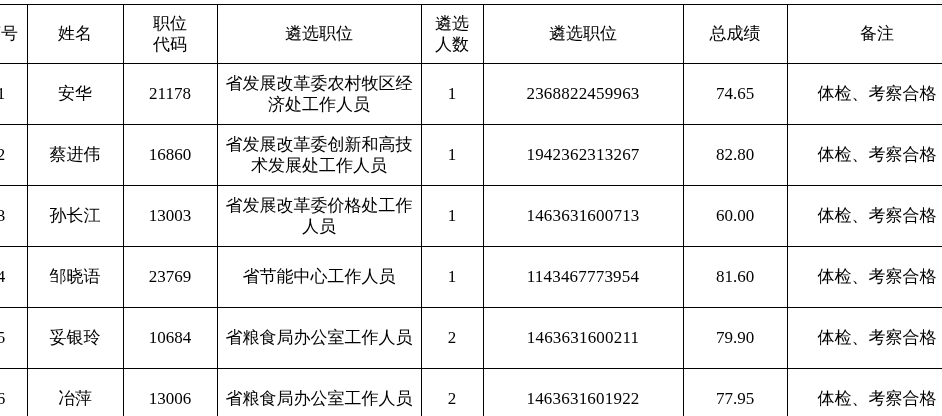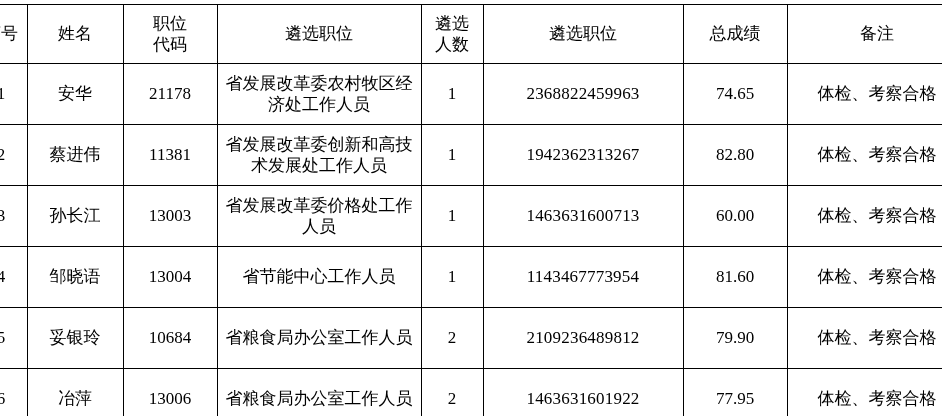--- a/index.html
+++ b/index.html
@@ -128,54 +128,54 @@
         <td>21178</td>
         <td class="post-cell">省发展改革委农村牧区经济处工作人员</td>
         <td>1</td>
         <td class="ticket-cell">2368822459963</td>
         <td class="score-cell">74.65</td>
         <td class="remark-cell">体检、考察合格</td>
       </tr>
       <tr>
         <td>2</td>
         <td>蔡进伟</td>
-        <td>11381</td>
+        <td>16860</td>
         <td class="post-cell">省发展改革委创新和高技术发展处工作人员</td>
         <td>1</td>
         <td class="ticket-cell">1942362313267</td>
         <td class="score-cell">82.80</td>
         <td class="remark-cell">体检、考察合格</td>
       </tr>
       <tr>
         <td>3</td>
         <td>孙长江</td>
         <td>13003</td>
         <td class="post-cell">省发展改革委价格处工作人员</td>
         <td>1</td>
         <td class="ticket-cell">1463631600713</td>
         <td class="score-cell">60.00</td>
         <td class="remark-cell">体检、考察合格</td>
       </tr>
       <tr>
         <td>4</td>
         <td>邹晓语</td>
-        <td>13004</td>
+        <td>23769</td>
         <td class="post-cell">省节能中心工作人员</td>
         <td>1</td>
         <td class="ticket-cell">1143467773954</td>
         <td class="score-cell">81.60</td>
         <td class="remark-cell">体检、考察合格</td>
       </tr>
       <tr>
         <td>5</td>
         <td>妥银玲</td>
         <td>10684</td>
         <td class="post-cell">省粮食局办公室工作人员</td>
         <td>2</td>
-        <td class="ticket-cell">2109236489812</td>
+        <td class="ticket-cell">1463631600211</td>
         <td class="score-cell">79.90</td>
         <td class="remark-cell">体检、考察合格</td>
       </tr>
       <tr>
         <td>6</td>
         <td>冶萍</td>
         <td>13006</td>
         <td class="post-cell">省粮食局办公室工作人员</td>
         <td>2</td>
         <td class="ticket-cell">1463631601922</td>

